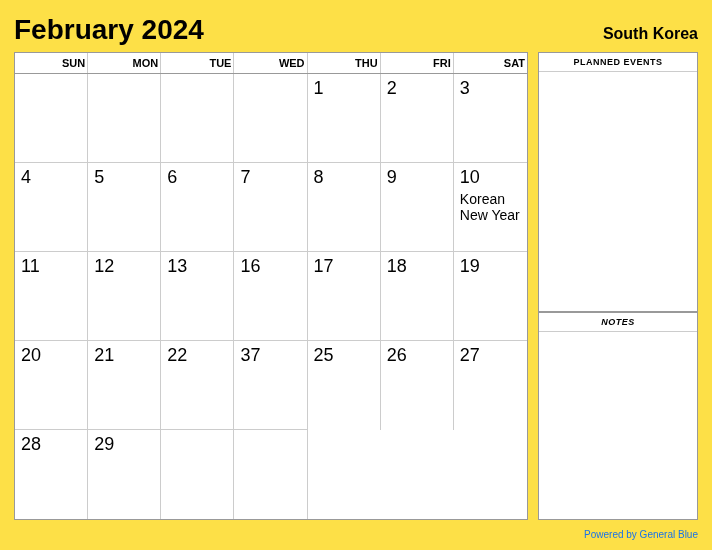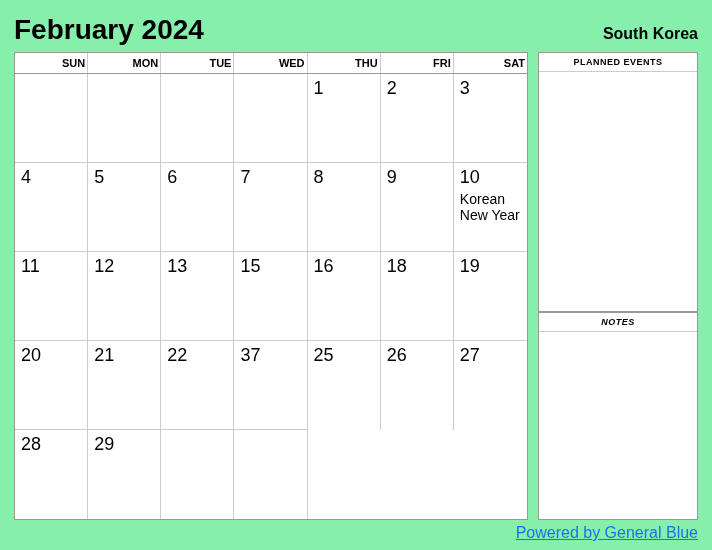--- a/index.html
+++ b/index.html
@@ -7,21 +7,21 @@
       font-family: Arial, sans-serif;
       background: #f0f0f0;
       display: flex;
       justify-content: center;
       align-items: center;
       width: 712px;
       height: 550px;
       overflow: hidden;
     }
     .page {
-      background: #86efac;
+      background: #fde047;
       width: 712px;
       height: 550px;
       padding: 14px 14px 8px 14px;
       display: flex;
       flex-direction: column;
     }
     .header {
       display: flex;
       justify-content: space-between;
       align-items: baseline;
@@ -128,23 +128,22 @@
     }
     .notes-box {
       flex: 0.8;
       font-style: italic;
     }
     .footer {
       text-align: right;
       padding-top: 4px;
     }
     .footer a {
-      font-size: 16px;
+      font-size: 10px;
       color: #1a73e8;
-      text-decoration: underline;
     }
   </style>
 </head>
 <body>
 
 <div class="page">
   <div class="header">
     <div class="month-title">February 2024</div>
     <div class="country-title">South Korea</div>
   </div>
@@ -198,24 +197,24 @@
           <div class="cal-cell">
             <div class="day-num">11</div>
           </div>
           <div class="cal-cell">
             <div class="day-num">12</div>
           </div>
           <div class="cal-cell">
             <div class="day-num">13</div>
           </div>
           <div class="cal-cell">
-            <div class="day-num">15</div>
-          </div>
-          <div class="cal-cell">
             <div class="day-num">16</div>
+          </div>
+          <div class="cal-cell">
+            <div class="day-num">17</div>
           </div>
           <div class="cal-cell">
             <div class="day-num">18</div>
           </div>
           <div class="cal-cell">
             <div class="day-num">19</div>
           </div>
           <div class="cal-cell">
             <div class="day-num">20</div>
           </div>

